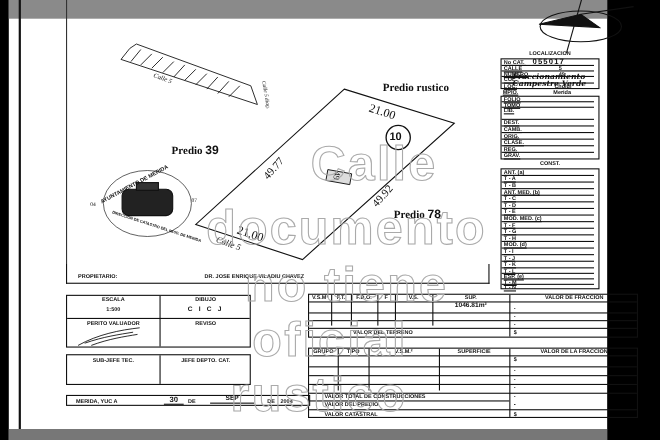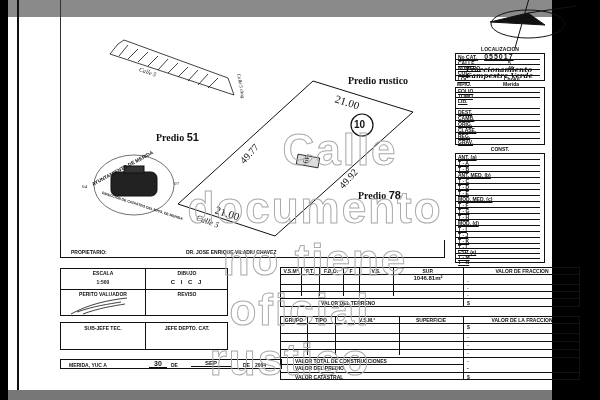--- a/index.html
+++ b/index.html
@@ -66,21 +66,21 @@
   <g stroke="#111" fill="none">
     <ellipse cx="134" cy="185" rx="40" ry="30" stroke-width="0.6"></ellipse>
     <rect x="111" y="172" width="46" height="24" fill="#222" rx="6"></rect>
     <rect x="124" y="166" width="20" height="7" fill="#333"></rect>
   </g>
 </svg>
 
 <div class="lbl bold" style="left:348px;top:75px;font-size:10px;">Predio rustico</div>
 <div class="lbl bold" style="left:156px;top:131px;font-size:10px;">
   <span>Predio</span>
-  <span style="font-family:'Liberation Sans',sans-serif;font-size:11px;font-weight:900;">51</span>
+  <span style="font-family:'Liberation Sans',sans-serif;font-size:11px;font-weight:900;">39</span>
 </div>
 <div class="lbl bold" style="left:358px;top:189px;font-size:10px;">
   <span>Predio</span>
   <span style="font-family:'Liberation Sans',sans-serif;font-size:11px;font-weight:900;">78</span>
 </div>
 <div class="lbl" style="left:139px;top:69px;font-size:6px;font-style:italic;transform:rotate(20deg);">Calle 5</div>
 <div class="lbl" style="left:228px;top:84px;font-size:5px;font-style:italic;transform:rotate(80deg);">Calle 5 diag.</div>
 <div class="lbl" style="left:196px;top:217px;font-size:8px;font-style:italic;transform:rotate(20deg);">Calle 5</div>
 <div class="lbl" style="left:335px;top:96px;font-size:11px;transform:rotate(18deg);">21.00</div>
 <div class="lbl" style="left:215px;top:207px;font-size:11px;transform:rotate(18deg);">21.00</div>

